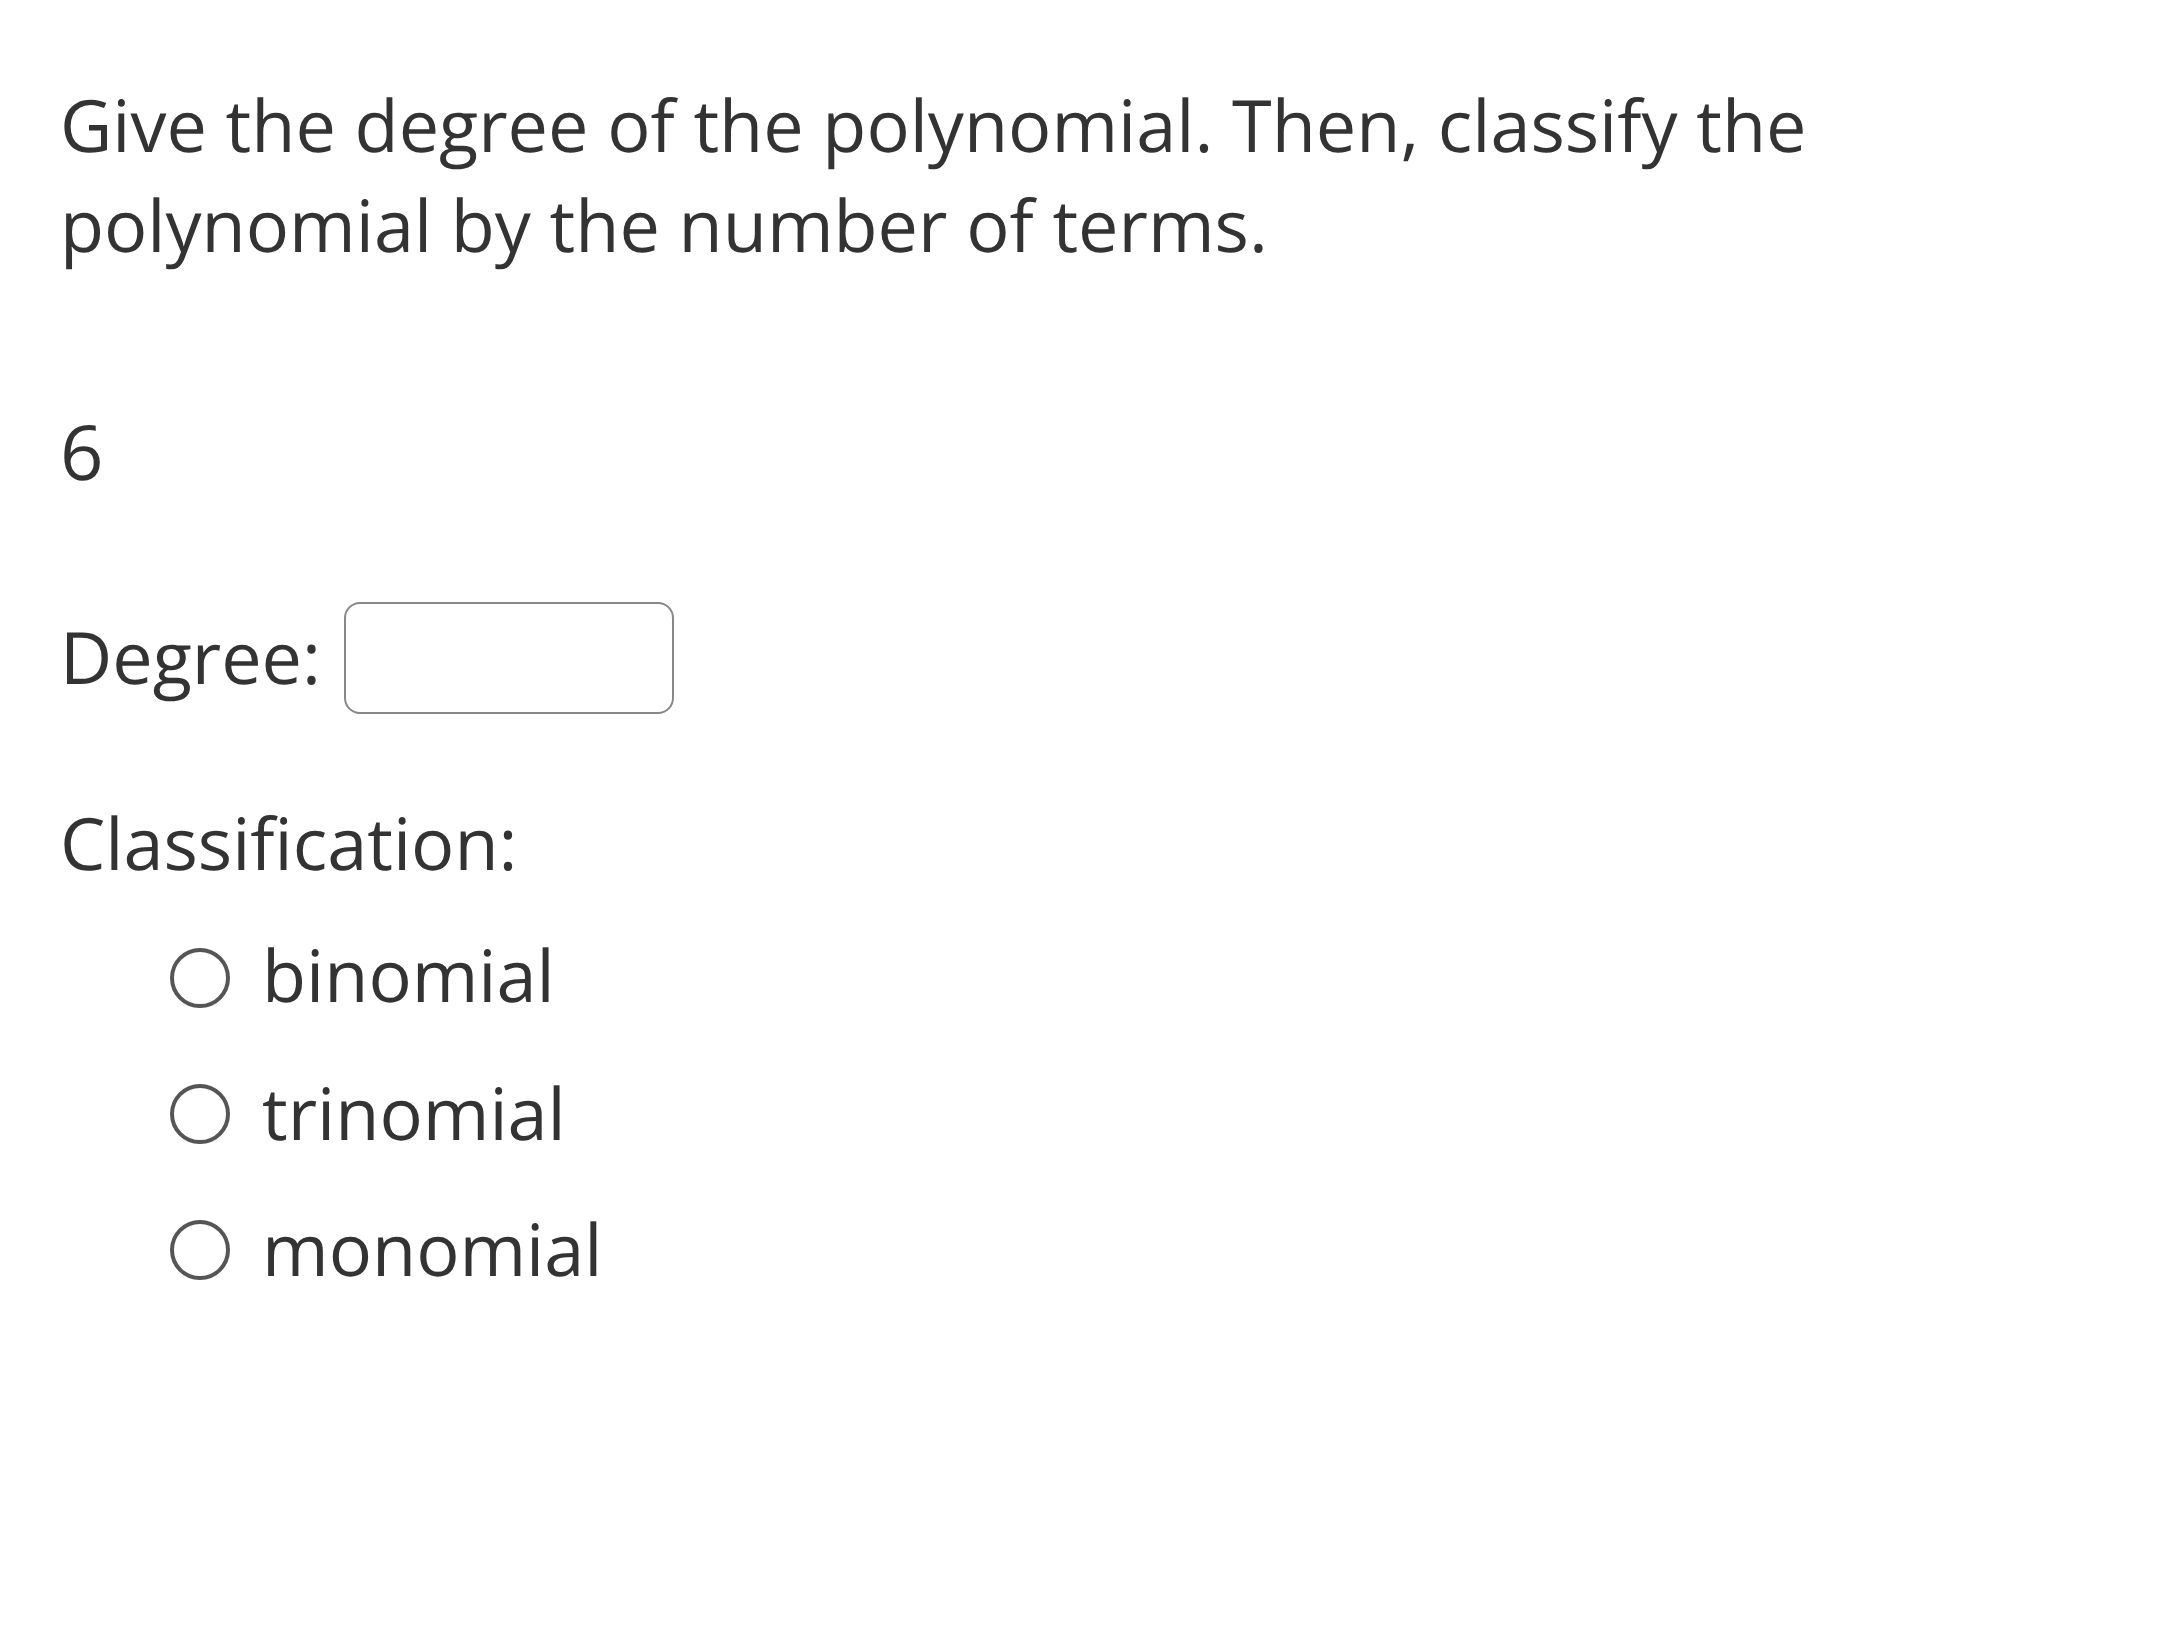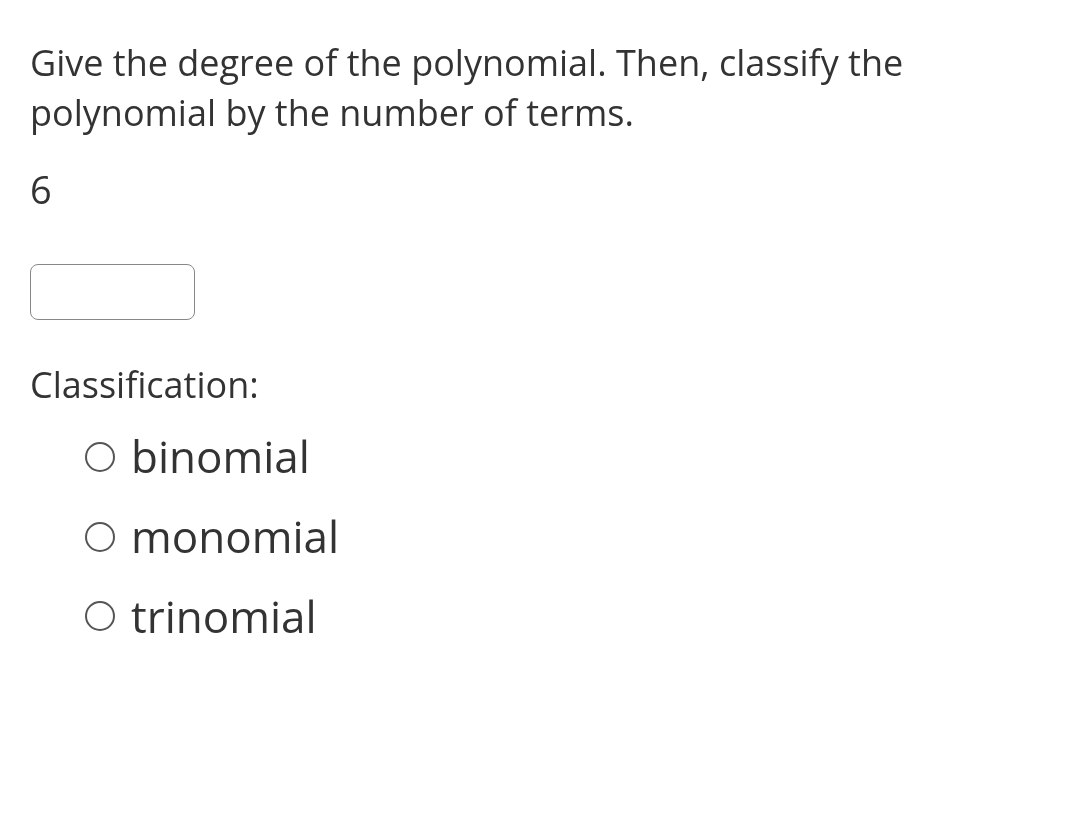--- a/index.html
+++ b/index.html
@@ -9,21 +9,21 @@
     }
     body {
       font-family: "Open Sans", "Segoe UI", Arial, sans-serif;
       font-size: 36px;
       color: #333333;
       padding: 38px 30px;
       line-height: 1.4;
       background: #ffffff;
     }
     .question-text {
-      margin-bottom: 24px;
+      margin-bottom: 61px;
     }
     .polynomial-value {
       margin-bottom: 48px;
       font-size: 38px;
     }
     .degree-row {
       display: flex;
       align-items: center;
       margin-bottom: 40px;
     }
@@ -54,42 +54,43 @@
       width: 30px;
       height: 30px;
       border: 2px solid #555555;
       border-radius: 50%;
       margin-right: 16px;
       flex-shrink: 0;
       background: #ffffff;
       cursor: pointer;
     }
     .option-label {
-      font-size: 44px;
+      font-size: 36px;
     }
   </style>
 </head>
 <body>
 
 <div class="question-text">Give the degree of the polynomial.  Then, classify the polynomial by the number of terms.</div>
 
 <div class="polynomial-value">6</div>
 
 <div class="degree-row">
+  <span class="degree-label">Degree:</span>
   <input type="text" class="degree-input" value="" style="">
 </div>
 
 <div class="classification-label">Classification:</div>
 
 <div class="options">
   <div class="option-row">
     <span class="radio"></span>
     <span class="option-label">binomial</span>
   </div>
   <div class="option-row">
     <span class="radio"></span>
-    <span class="option-label">monomial</span>
+    <span class="option-label">trinomial</span>
   </div>
   <div class="option-row">
     <span class="radio"></span>
-    <span class="option-label">trinomial</span>
+    <span class="option-label">monomial</span>
   </div>
 </div>
 
 </body></html>

